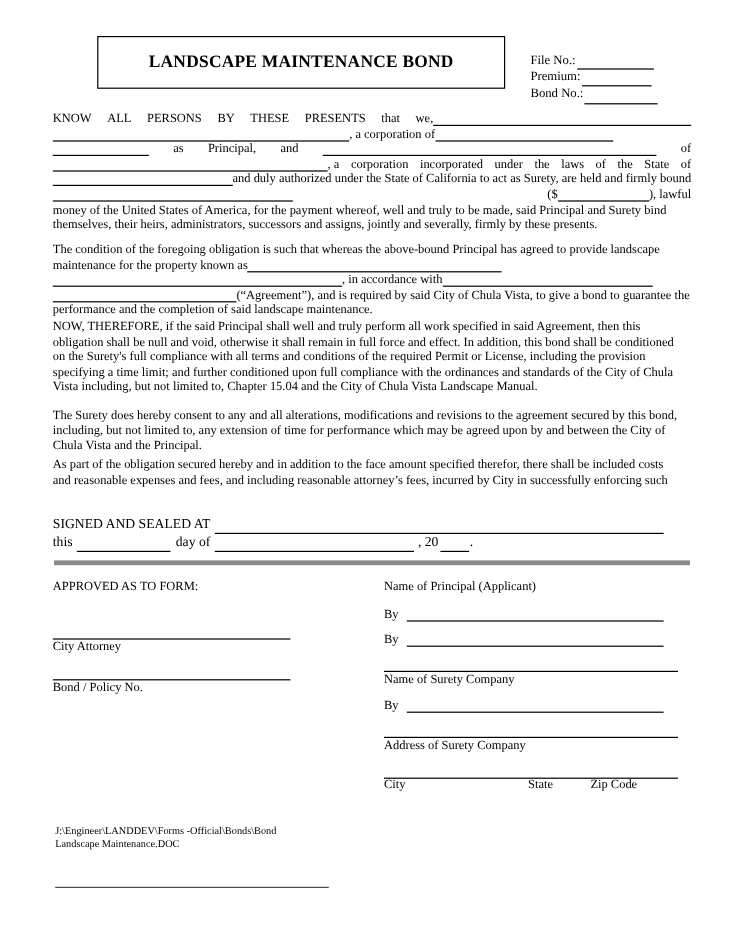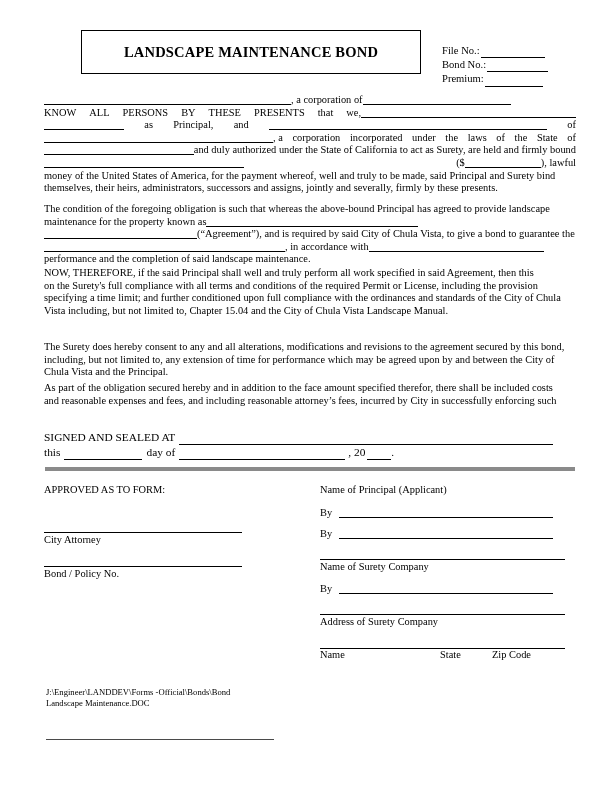--- a/index.html
+++ b/index.html
@@ -198,59 +198,59 @@
   <div class="header-row">
     <div class="title-box">
       <span class="title-text">LANDSCAPE MAINTENANCE BOND</span>
     </div>
     <div class="filebox">
       <div class="fl">
         <span class="lbl">File No.:</span>
           <span class="blank blank-file"></span>
       </div>
       <div class="fl">
+        <span class="lbl">Premium:</span>
+          <span class="blank blank-prem"></span>
+      </div>
+      <div class="fl">
         <span class="lbl">Bond No.:</span>
           <span class="blank blank-bond"></span>
       </div>
-      <div class="fl">
-        <span class="lbl">Premium:</span>
-          <span class="blank blank-prem"></span>
-      </div>
     </div>
   </div>
 
   <div class="body-block" id="p1">
+
+    <div class="jline">
+      <span>KNOW</span>
+        <span class="sp"></span>
+      <span>ALL</span>
+        <span class="sp"></span>
+      <span>PERSONS</span>
+        <span class="sp"></span>
+      <span>BY</span>
+        <span class="sp"></span>
+      <span>THESE</span>
+        <span class="sp"></span>
+      <span>PRESENTS</span>
+        <span class="sp"></span>
+      <span>that</span>
+        <span class="sp"></span>
+      <span>we,</span>
+      <span class="u" style="width:215px"></span>
+    </div>
 
     <div class="jline">
       <span class="u" style="width:247px"></span>
       <span>, a corporation of</span>
       <span class="u" style="width:148px"></span>
       <span class="sp"></span>
     </div>
 
     <div class="jline">
-      <span>KNOW</span>
-        <span class="sp"></span>
-      <span>ALL</span>
-        <span class="sp"></span>
-      <span>PERSONS</span>
-        <span class="sp"></span>
-      <span>BY</span>
-        <span class="sp"></span>
-      <span>THESE</span>
-        <span class="sp"></span>
-      <span>PRESENTS</span>
-        <span class="sp"></span>
-      <span>that</span>
-        <span class="sp"></span>
-      <span>we,</span>
-      <span class="u" style="width:215px"></span>
-    </div>
-
-    <div class="jline">
       <span class="u" style="width:80px"></span>
         <span class="sp"></span>
       <span>as</span>
         <span class="sp"></span>
       <span>Principal,</span>
         <span class="sp"></span>
       <span>and</span>
         <span class="sp"></span>
       <span class="u" style="width:278px"></span>
         <span class="sp"></span>
@@ -297,41 +297,42 @@
     <div class="ln">money of the United States of America, for the payment whereof, well and truly to be made, said Principal and Surety bind</div>
     <div class="ln">themselves, their heirs, administrators, successors and assigns, jointly and severally, firmly by these presents.</div>
   </div>
 
   <div class="body-block" id="p2">
     <div class="ln">The condition of the foregoing obligation is such that whereas the above-bound Principal has agreed to provide landscape</div>
 
     <div class="jline">
       <span>maintenance for the property known as</span>
       <span class="u" style="width:212px"></span>
-        <span class="sp"></span>
-    </div>
-
-    <div class="jline">
-      <span class="u" style="width:153px"></span>
-      <span>(“Agreement”), and is required by said City of Chula Vista, to give a bond to guarantee the</span>
         <span class="sp"></span>
     </div>
 
     <div class="jline">
       <span class="u" style="width:241px"></span>
       <span>, in accordance with</span>
       <span class="u" style="width:175px"></span>
       <span class="sp"></span>
     </div>
 
+    <div class="jline">
+      <span class="u" style="width:153px"></span>
+      <span>(“Agreement”), and is required by said City of Chula Vista, to give a bond to guarantee the</span>
+        <span class="sp"></span>
+    </div>
+
     <div class="ln">performance and the completion of said landscape maintenance.</div>
   </div>
 
   <div class="body-block" id="p3">
     <div class="ln">NOW, THEREFORE, if the said Principal shall well and truly perform all work specified in said Agreement, then this</div>
+    <div class="ln">obligation shall be null and void, otherwise it shall remain in full force and effect.  In addition, this bond shall be conditioned</div>
     <div class="ln">on the Surety's full compliance with all terms and conditions of the required Permit or License, including the provision</div>
     <div class="ln">specifying a time limit; and further conditioned upon full compliance with the ordinances and standards of the City of Chula</div>
     <div class="ln">Vista including, but not limited to, Chapter 15.04 and the City of Chula Vista Landscape Manual.</div>
   </div>
 
   <div class="body-block" id="p4">
     <div class="ln">The Surety does hereby consent to any and all alterations, modifications and revisions to the agreement secured by this bond,</div>
     <div class="ln">including, but not limited to, any extension of time for performance which may be agreed upon by and between the City of</div>
     <div class="ln">Chula Vista and the Principal.</div>
   </div>
@@ -396,21 +397,21 @@
       <span class="u" style="width:214px; margin-left:7px;"></span>
     </div>
 
     <div style="height:20px"></div>
     <div class="sigline-r"></div>
     <div class="cap">Address of Surety Company</div>
 
     <div style="height:20px"></div>
     <div class="sigline-r"></div>
     <div class="cityrow">
-      <span style="width:120px; display:inline-block;">Name</span>
+      <span style="width:120px; display:inline-block;">City</span>
       <span style="width:52px; display:inline-block;">State</span>
       <span>Zip Code</span>
     </div>
   </div>
 
   <div class="footer-path">
     <div>J:\Engineer\LANDDEV\Forms -Official\Bonds\Bond</div>
     <div>Landscape Maintenance.DOC</div>
   </div>
   <div class="footer-line"></div>

